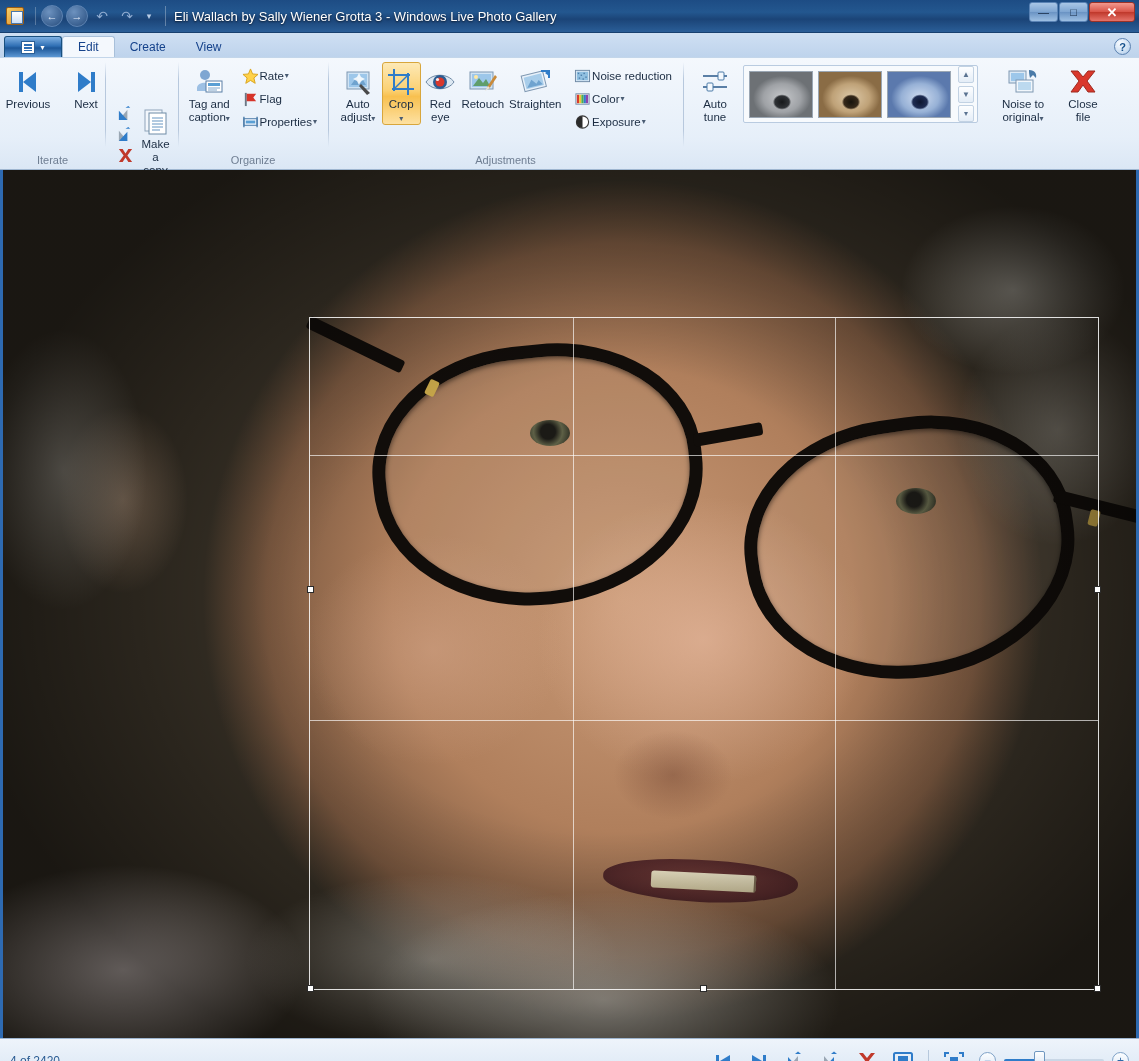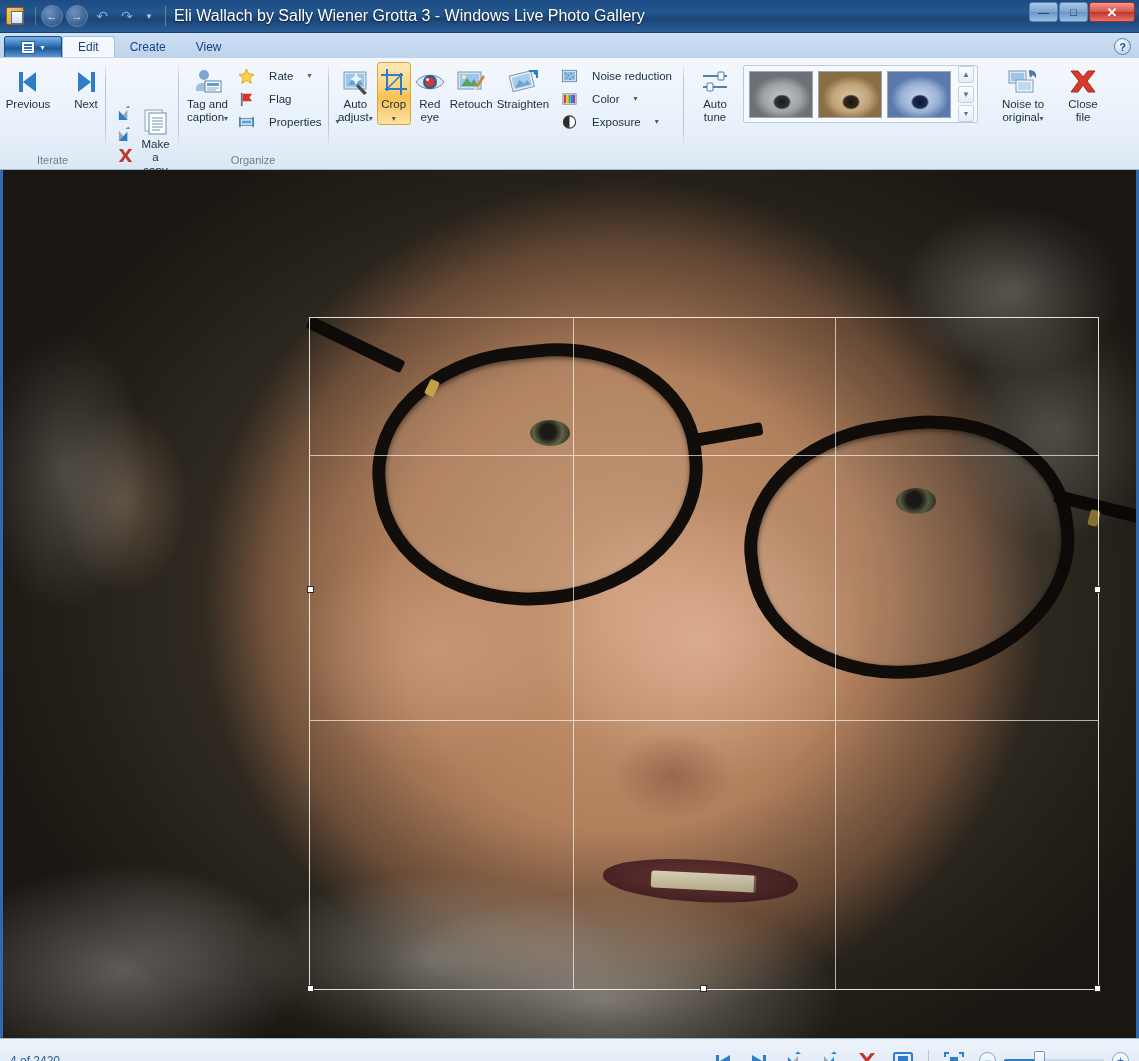--- a/index.html
+++ b/index.html
@@ -38,21 +38,21 @@
     color:#9fbadd; font-size:13px; line-height:1;
   }
   .qbtn.circ {
     background: radial-gradient(circle at 35% 30%, #6d92bf, #3b6191 70%, #28496f);
     border:1px solid #5d83b2; color:#e6eefa; font-size:11px;
   }
   .qbtn.tiny { font-size:14px; color:#8fabd0; }
   .qbtn.arrowdn { font-size:9px; color:#b9cde6; width:16px; }
   .title-sep { width:1px; height:20px; background: rgba(255,255,255,.3); margin:0 8px; }
   .title-text {
-    color:#ffffff; font-size:16px; white-space:nowrap;
+    color:#ffffff; font-size:13px; white-space:nowrap;
     text-shadow: 0 1px 2px rgba(0,0,0,.65);
   }
   .wbtns { position:absolute; right:4px; top:2px; display:flex; gap:1px; }
   .wbtn {
     width:29px; height:20px; border:1px solid #5a83b5; border-radius:3px;
     background: linear-gradient(180deg,#a9c6e6 0%, #7fa6d2 48%, #6b94c4 52%, #9dbfe2 100%);
     display:flex; align-items:center; justify-content:center;
     color:#11243e; font-size:11px;
   }
   .wbtn.close {
@@ -121,21 +121,21 @@
   }
   .bigbtn.active {
     background: linear-gradient(180deg,#fde9b6 0%, #fbd072 45%, #f8c04f 55%, #fde1a2 100%);
     border:1px solid #d8a63c;
   }
   .bigbtn .ic { height:32px; display:flex; align-items:center; justify-content:center; }
   .bigbtn .lbl { text-align:center; }
   .caret-s { font-size:8px; color:#4a5c73; }
 
   .smallbtn {
-    display:flex; align-items:center; gap:14px; height:23px; padding:0 4px;
+    display:flex; align-items:center; gap:1px; height:23px; padding:0 4px;
     font-size:11.5px; color:#1b2c42; border:1px solid transparent; border-radius:3px;
     white-space:nowrap; cursor:default;
   }
   .col { display:flex; flex-direction:column; justify-content:flex-start; }
 
   
   .svgic { display:block; }
 
   
   .eff-gallery {
@@ -523,20 +523,21 @@
           <div class="smallbtn">
             <svg class="svgic" width="17" height="16" viewBox="0 0 18 17">
               <circle cx="9" cy="8.5" r="6.5" fill="#ffffff" stroke="#3c3c3c" stroke-width="1.2"></circle>
               <path d="M9 2 A6.5 6.5 0 0 0 9 15 Z" fill="#2b2b2b"></path>
             </svg>
             <span>Exposure</span>
             <span class="caret-s">▾</span>
           </div>
         </div>
       </div>
+      <div class="group-label">Adjustments</div>
     </div>
 
     <div class="group" style="width:456px;">
       <div class="group-body" style="gap:4px;">
         <div class="bigbtn" style="width:48px;">
           <span class="ic">
             <svg class="svgic" width="32" height="30" viewBox="0 0 32 30">
               <line x1="4" y1="9" x2="28" y2="9" stroke="#5a7fa6" stroke-width="2"></line>
               <line x1="4" y1="20" x2="28" y2="20" stroke="#5a7fa6" stroke-width="2"></line>
               <rect x="19" y="5" width="6" height="8" rx="1" fill="#f5f9fd" stroke="#4a7aa8"></rect>

